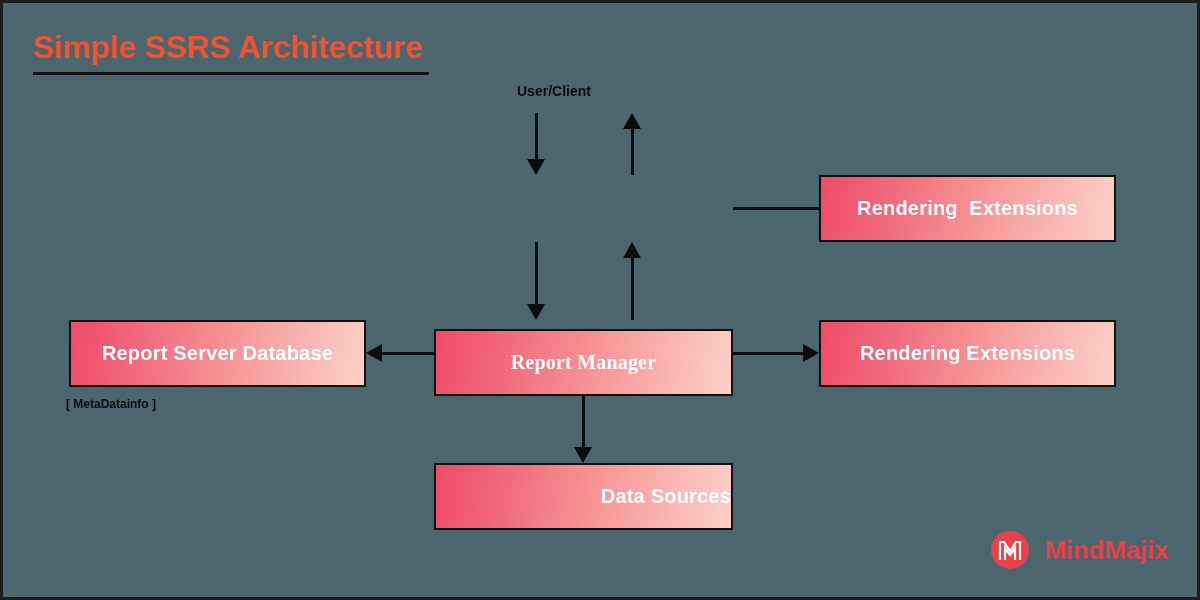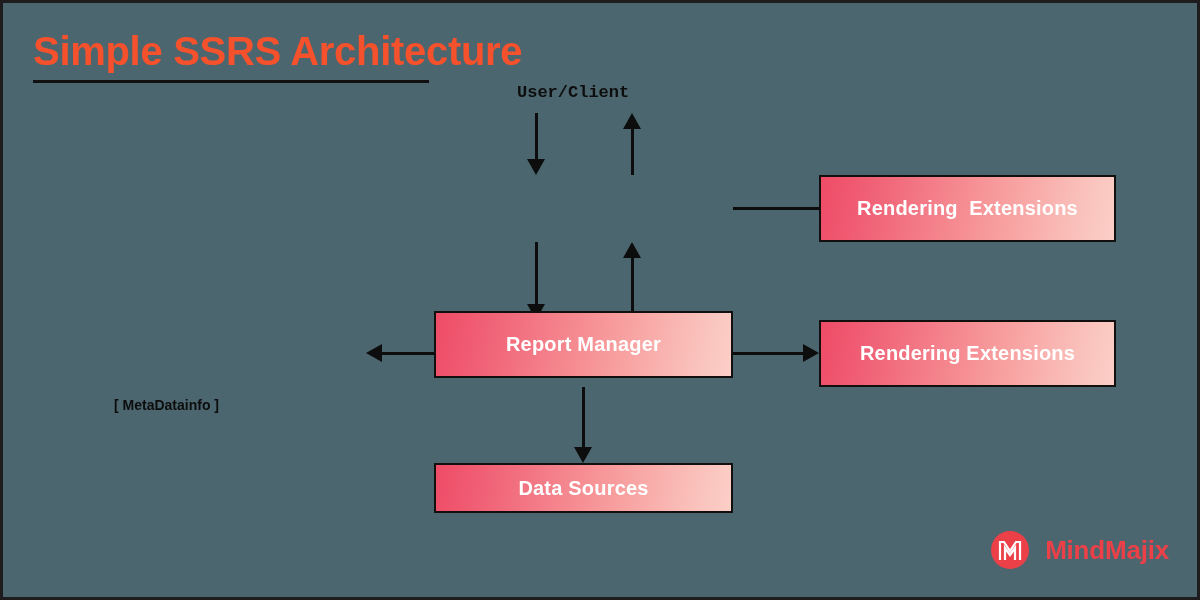--- a/index.html
+++ b/index.html
@@ -20,21 +20,21 @@
   }
 
   
   #title-block {
     position: absolute;
     left: 30px;
     top: 26px;
     width: 400px;
   }
   #title-text {
-    font-size: 40px;
+    font-size: 32px;
     font-weight: bold;
     color: #f4512c;
     letter-spacing: -0.3px;
     white-space: nowrap;
   }
   #title-rule {
     margin-top: 6px;
     width: 396px;
     height: 3px;
     background: #111111;
@@ -61,22 +61,22 @@
   }
 
   
   .plain-text {
     position: absolute;
     color: #0d0d0d;
     font-weight: bold;
     white-space: nowrap;
     user-select: none;
   }
-  #user-client-label { font-size: 17px; font-family: Liberation Mono, monospace; }
-  #metadata-label    { font-size: 14px; margin-left: 48px; }
+  #user-client-label { font-size: 14px; }
+  #metadata-label    { font-size: 12px; }
 
   
   .conn {
     position: absolute;
     background: #0d0d0d;
   }
   .conn-v { width: 3px; }
   .conn-h { height: 3px; }
 
   .arrowhead {
@@ -166,30 +166,33 @@
   <div class="arrowhead arrow-right" style="left:800px; top:341px;"></div>
 
   <div class="conn conn-v" style="left:579px; top:384px; height:60px;"></div>
   <div class="arrowhead arrow-down" style="left:571px; top:444px;"></div>
 
 
   <div class="node" id="node-rendering-top" style="left:816px; top:172px; width:297px; height:67px;">
     <span class="node-label">Rendering  Extensions</span>
   </div>
 
-
-  <div class="node" id="node-report-manager" style="left:431px; top:308px; width:299px; height:67px;">
+  <div class="node" id="node-report-server-db" style="left:66px; top:317px; width:297px; height:67px;">
+    <span class="node-label">Report Server Database</span>
+  </div>
+
+  <div class="node" id="node-report-manager" style="left:431px; top:326px; width:299px; height:67px;font-family:Liberation Serif, serif;">
     <span class="node-label">Report Manager</span>
   </div>
 
   <div class="node" id="node-rendering-bottom" style="left:816px; top:317px; width:297px; height:67px;">
     <span class="node-label">Rendering Extensions</span>
   </div>
 
-  <div class="node" id="node-data-sources" style="left:431px; top:460px; width:299px; height:50px;">
+  <div class="node" id="node-data-sources" style="left:431px; top:460px; width:299px; height:67px;justify-content:flex-end;">
     <span class="node-label">Data Sources</span>
   </div>
 
   <div id="brand">
     <div id="brand-mark">
       <svg width="24" height="22" viewBox="0 0 24 22" aria-hidden="true">
         <path d="M2 21 L2 3 L6 3 L12 12 L18 3 L22 3 L22 21" fill="none" stroke="#ffffff" stroke-width="2.2"></path>
         <path d="M7 21 L7 9 L12 16 L17 9 L17 21" fill="none" stroke="#ffffff" stroke-width="2.2"></path>
       </svg>
     </div>

